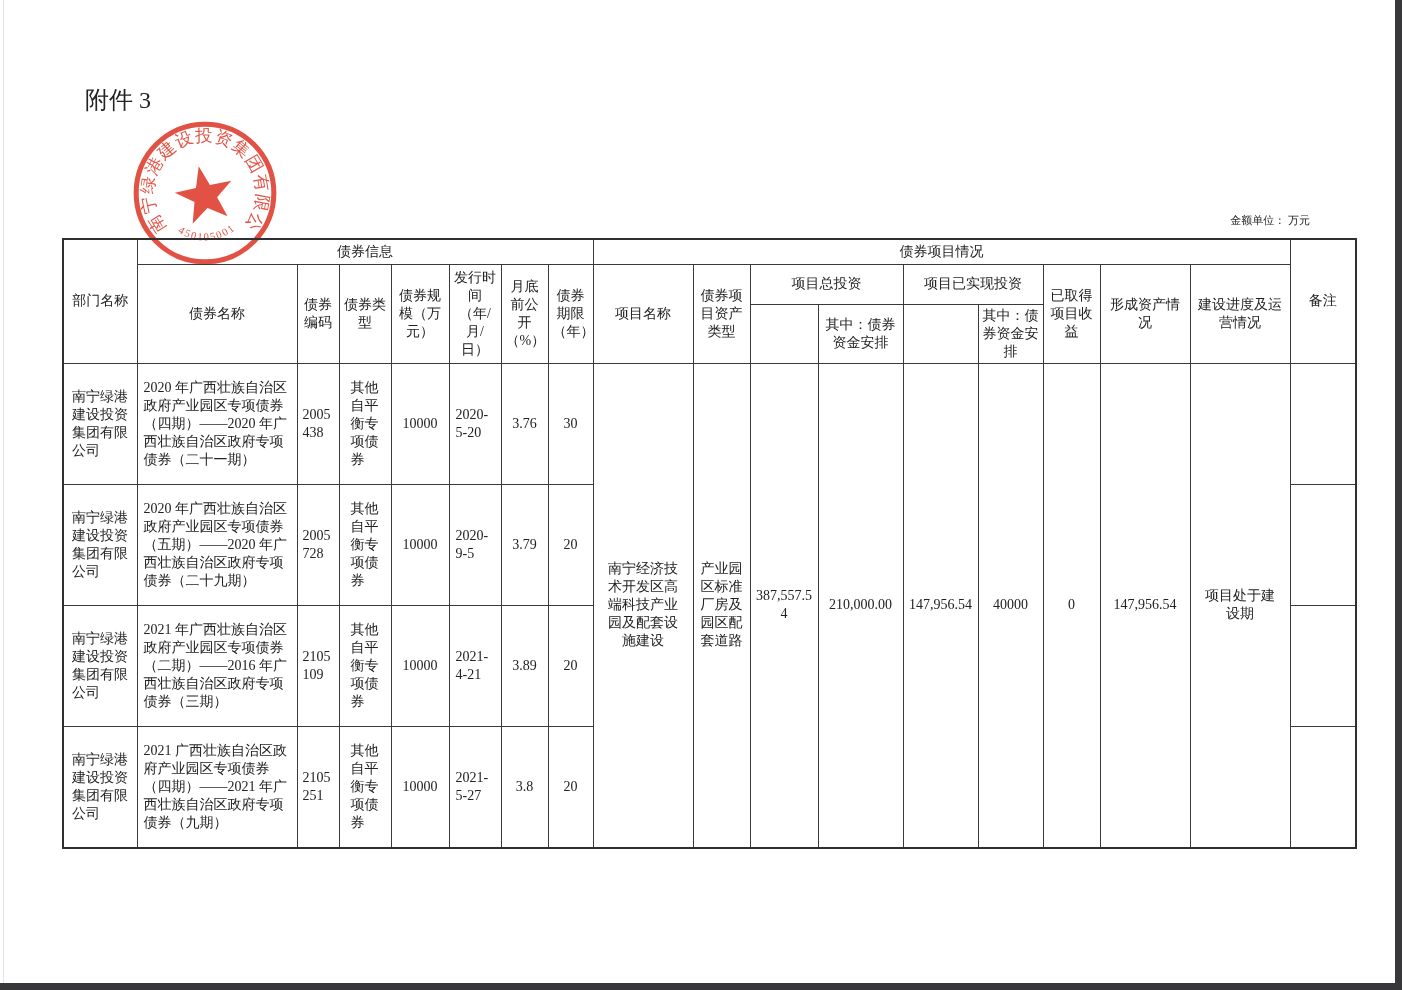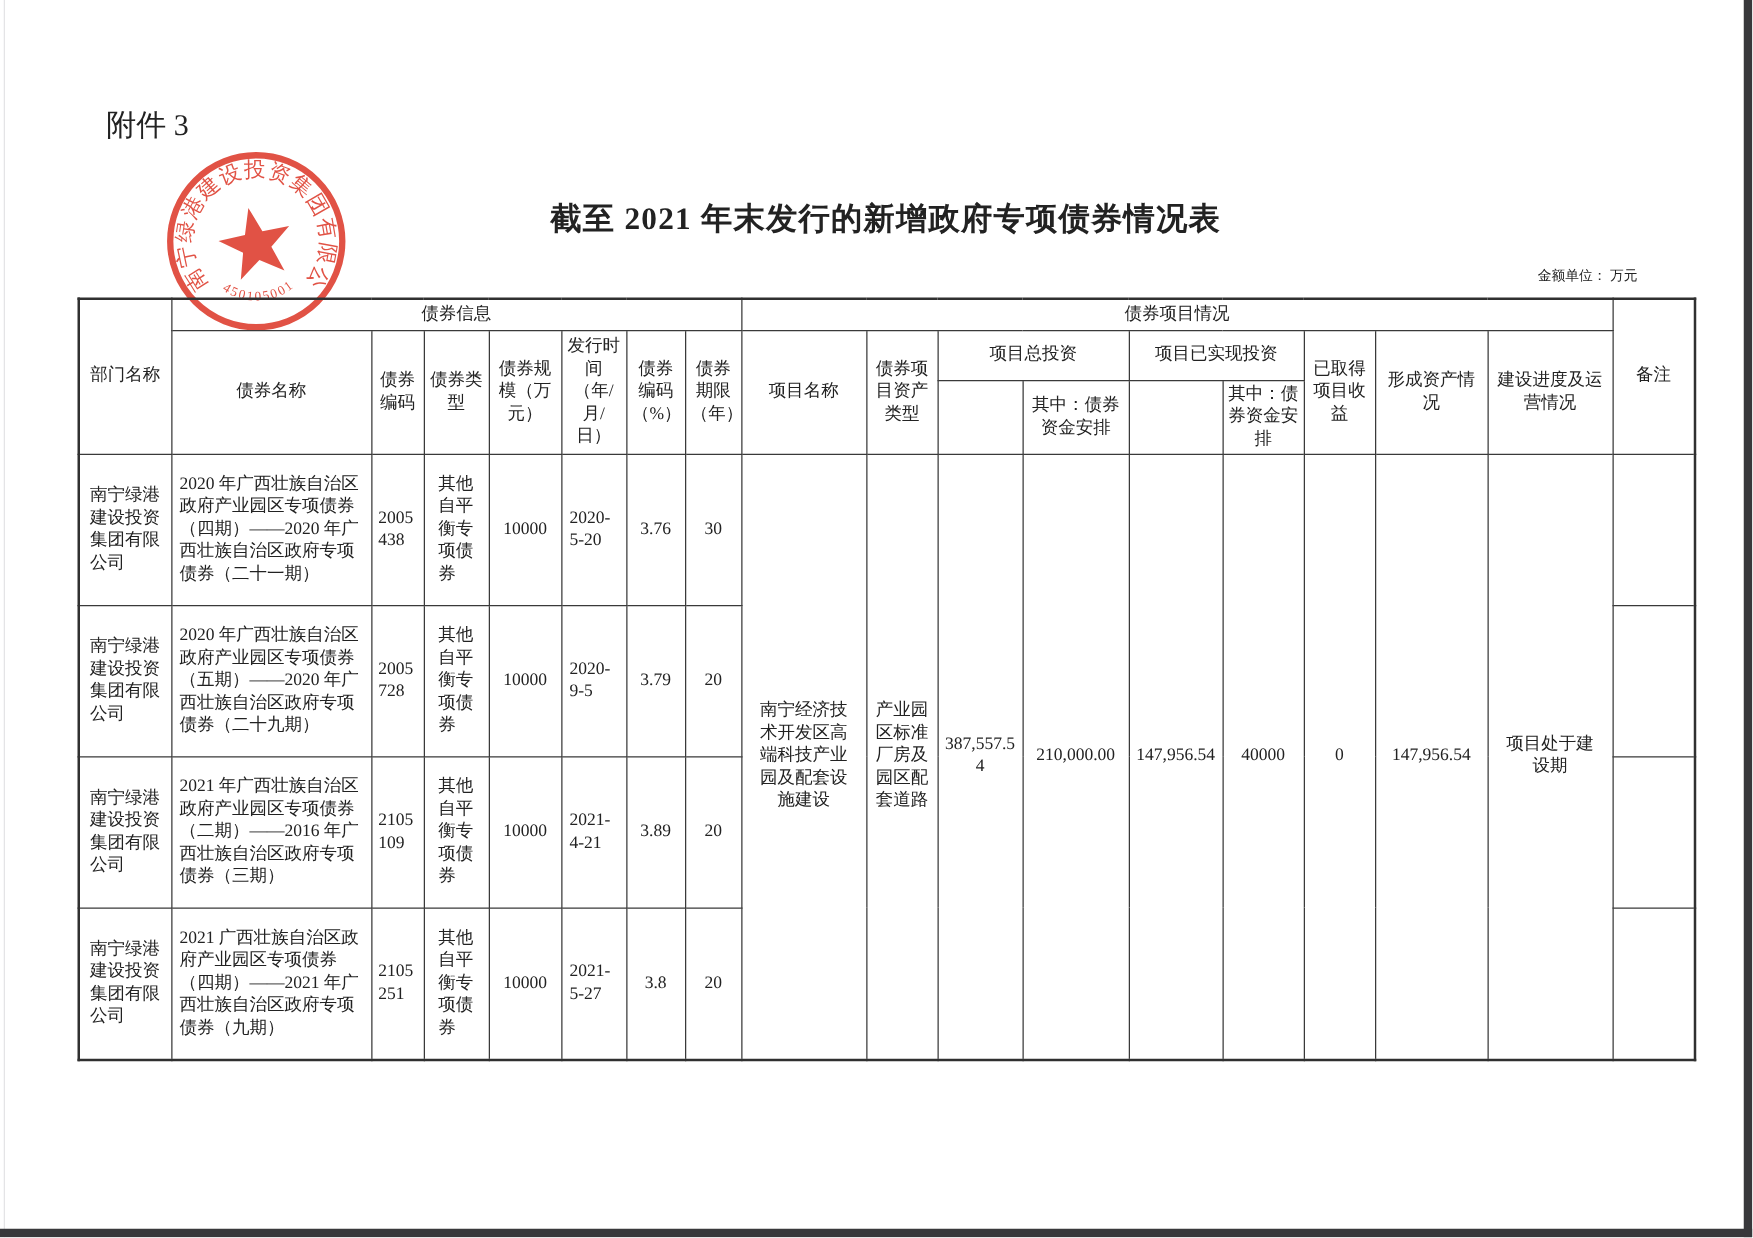--- a/index.html
+++ b/index.html
@@ -38,21 +38,20 @@
 </style>
 </head>
 <body>
 
 <div class="page">
 
   <div class="edge-left"></div>
 
   <div class="attachment">附件 3</div>
 
-  <div class="title">截至 2021 年末发行的新增政府专项债券情况表</div>
 
   <div class="unit">金额单位： 万元</div>
 
   <svg class="stamp" viewBox="0 0 164 164">
     <circle cx="82" cy="82" r="68" fill="none" stroke="#dd3a2b" stroke-width="5"></circle>
     <polygon transform="translate(82,85) rotate(-12)" fill="#dd3a2b" points="0,-30 -7.05,-9.71 -28.53,-9.27 -11.41,3.71 -17.63,24.27 0,12 17.63,24.27 11.41,3.71 28.53,-9.27 7.05,-9.71"></polygon>
     <defs>
       <path id="seal-text-arc" d="M 45.94 118.06 A 51 51 0 1 1 118.06 118.06" fill="none"></path>
       <path id="seal-num-arc" d="M 53.1 119.0 A 47 47 0 0 0 110.9 119.0" fill="none"></path>
     </defs>
@@ -93,21 +92,21 @@
       <th colspan="9">债券项目情况</th>
       <th rowspan="3">备注</th>
     </tr>
 
     <tr class="h-b">
       <th rowspan="2">债券名称</th>
       <th rowspan="2">债券编码</th>
       <th rowspan="2">债券类型</th>
       <th rowspan="2">债券规模（万元）</th>
       <th rowspan="2">发行时间（年/月/日）</th>
-      <th rowspan="2">债券编码（%）</th>
+      <th rowspan="2">月底前公开（%）</th>
       <th rowspan="2">债券期限（年）</th>
       <th rowspan="2">项目名称</th>
       <th rowspan="2">债券项目资产类型</th>
       <th colspan="2">项目总投资</th>
       <th colspan="2">项目已实现投资</th>
       <th rowspan="2">已取得项目收益</th>
       <th rowspan="2">形成资产情况</th>
       <th rowspan="2">建设进度及运营情况</th>
     </tr>
 

